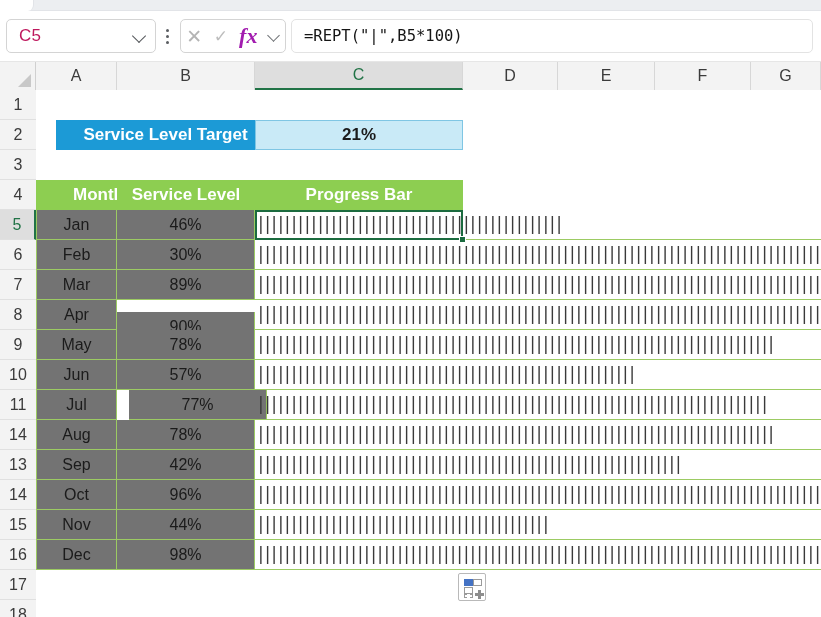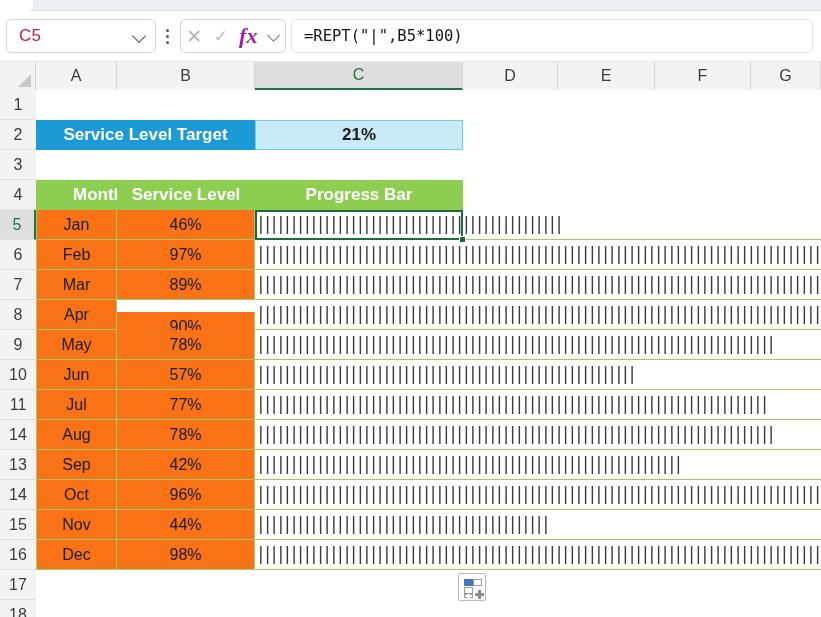--- a/index.html
+++ b/index.html
@@ -235,20 +235,21 @@
     white-space: nowrap;
   }
 
   
   .banner-label {
     background: #1C9AD6;
     color: #ffffff;
     font-weight: bold;
     font-size: 17px;
     justify-content: center;
+    margin-left: 20px;
   }
   .banner-value {
     background: #C9EAF7;
     color: #1b1b1b;
     font-weight: bold;
     font-size: 17px;
     justify-content: center;
     border: 1px solid #7fc6e4;
   }
 
@@ -256,21 +257,21 @@
   .thead {
     background: #8DCE51;
     color: #ffffff;
     font-weight: bold;
     font-size: 17px;
     justify-content: center;
   }
 
   
   .data-cell {
-    background: #f97316;
+    background: #737373;
     border-bottom: 1px solid #9ccb63;
     border-right: 1px solid #9ccb63;
     justify-content: center;
   }
   .data-cell.first { border-left: 1px solid #9ccb63; }
 
   .bar-cell {
     background: transparent;
     border-bottom: 1px solid #9ccb63;
     justify-content: flex-start;
@@ -415,36 +416,36 @@
       <div id="cells">
           <div class="cell banner-label" style="left: 0px; top: 30px; width: 219px; height: 30px;">Service Level Target</div>
           <div class="cell banner-value" style="left: 219px; top: 30px; width: 208px; height: 30px;">21%</div>
           <div class="cell thead" style="left: 0px; top: 90px; width: 81px; height: 30px; padding-left: 44px;">Month</div>
           <div class="cell thead" style="left: 81px; top: 90px; width: 138px; height: 30px;">Service Level</div>
           <div class="cell thead" style="left: 219px; top: 90px; width: 208px; height: 30px;">Progress Bar</div>
           <div class="cell data-cell first" style="left: 0px; top: 120px; width: 81px; height: 30px;">Jan</div>
           <div class="cell data-cell" style="left: 81px; top: 120px; width: 138px; height: 30px;">46%</div>
           <div class="cell bar-cell" title="" style="left: 219px; top: 120px; width: 566px; height: 30px;">||||||||||||||||||||||||||||||||||||||||||||||</div>
           <div class="cell data-cell first" style="left: 0px; top: 150px; width: 81px; height: 30px;">Feb</div>
-          <div class="cell data-cell" style="left: 81px; top: 150px; width: 138px; height: 30px;">97%</div>
+          <div class="cell data-cell" style="left: 81px; top: 150px; width: 138px; height: 30px;">30%</div>
           <div class="cell bar-cell" title="" style="left: 219px; top: 150px; width: 566px; height: 30px;">|||||||||||||||||||||||||||||||||||||||||||||||||||||||||||||||||||||||||||||||||||||||||||||||||</div>
           <div class="cell data-cell first" style="left: 0px; top: 180px; width: 81px; height: 30px;">Mar</div>
           <div class="cell data-cell" style="left: 81px; top: 180px; width: 138px; height: 30px;">89%</div>
           <div class="cell bar-cell" title="" style="left: 219px; top: 180px; width: 566px; height: 30px;">|||||||||||||||||||||||||||||||||||||||||||||||||||||||||||||||||||||||||||||||||||||||||</div>
           <div class="cell data-cell first" style="left: 0px; top: 210px; width: 81px; height: 30px;">Apr</div>
           <div class="cell data-cell" style="left: 81px; top: 222px; width: 138px; height: 30px;">90%</div>
           <div class="cell bar-cell" title="" style="left: 219px; top: 210px; width: 566px; height: 30px;">||||||||||||||||||||||||||||||||||||||||||||||||||||||||||||||||||||||||||||||||||||||||||</div>
           <div class="cell data-cell first" style="left: 0px; top: 240px; width: 81px; height: 30px;">May</div>
           <div class="cell data-cell" style="left: 81px; top: 240px; width: 138px; height: 30px;">78%</div>
           <div class="cell bar-cell" title="" style="left: 219px; top: 240px; width: 566px; height: 30px;">||||||||||||||||||||||||||||||||||||||||||||||||||||||||||||||||||||||||||||||</div>
           <div class="cell data-cell first" style="left: 0px; top: 270px; width: 81px; height: 30px;">Jun</div>
           <div class="cell data-cell" style="left: 81px; top: 270px; width: 138px; height: 30px;">57%</div>
           <div class="cell bar-cell" title="" style="left: 219px; top: 270px; width: 566px; height: 30px;">|||||||||||||||||||||||||||||||||||||||||||||||||||||||||</div>
           <div class="cell data-cell first" style="left: 0px; top: 300px; width: 81px; height: 30px;">Jul</div>
-          <div class="cell data-cell" style="left: 81px; top: 300px; width: 138px; height: 30px;">77%</div>
+          <div class="cell data-cell" style="left: 93px; top: 300px; width: 138px; height: 30px;">77%</div>
           <div class="cell bar-cell" title="" style="left: 219px; top: 300px; width: 566px; height: 30px;">|||||||||||||||||||||||||||||||||||||||||||||||||||||||||||||||||||||||||||||</div>
           <div class="cell data-cell first" style="left: 0px; top: 330px; width: 81px; height: 30px; text-align: right;">Aug</div>
           <div class="cell data-cell" style="left: 81px; top: 330px; width: 138px; height: 30px;">78%</div>
           <div class="cell bar-cell" title="" style="left: 219px; top: 330px; width: 566px; height: 30px;">||||||||||||||||||||||||||||||||||||||||||||||||||||||||||||||||||||||||||||||</div>
           <div class="cell data-cell first" style="left: 0px; top: 360px; width: 81px; height: 30px;">Sep</div>
           <div class="cell data-cell" style="left: 81px; top: 360px; width: 138px; height: 30px;">42%</div>
           <div class="cell bar-cell" title="" style="left: 219px; top: 360px; width: 566px; height: 30px;">||||||||||||||||||||||||||||||||||||||||||||||||||||||||||||||||</div>
           <div class="cell data-cell first" style="left: 0px; top: 390px; width: 81px; height: 30px;">Oct</div>
           <div class="cell data-cell" style="left: 81px; top: 390px; width: 138px; height: 30px;">96%</div>
           <div class="cell bar-cell" title="" style="left: 219px; top: 390px; width: 566px; height: 30px;">||||||||||||||||||||||||||||||||||||||||||||||||||||||||||||||||||||||||||||||||||||||||||||||||</div>

